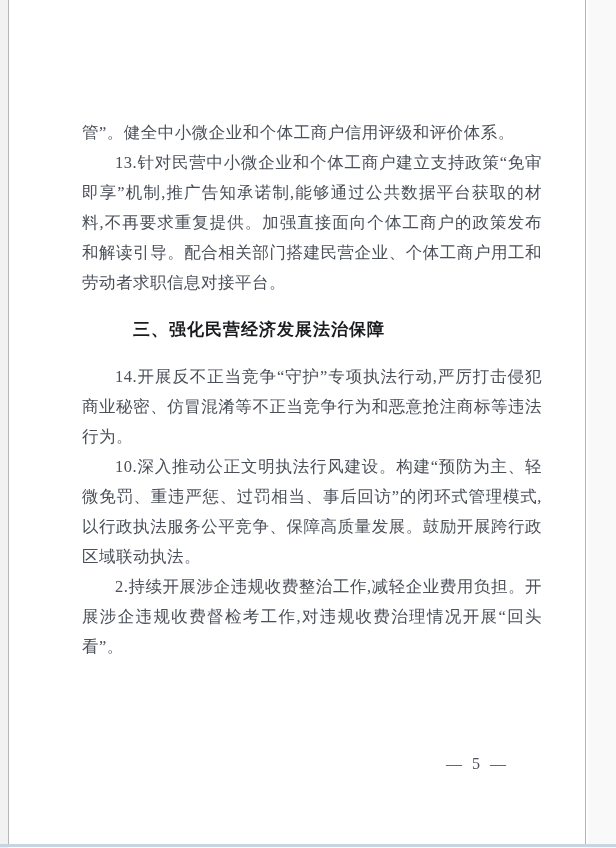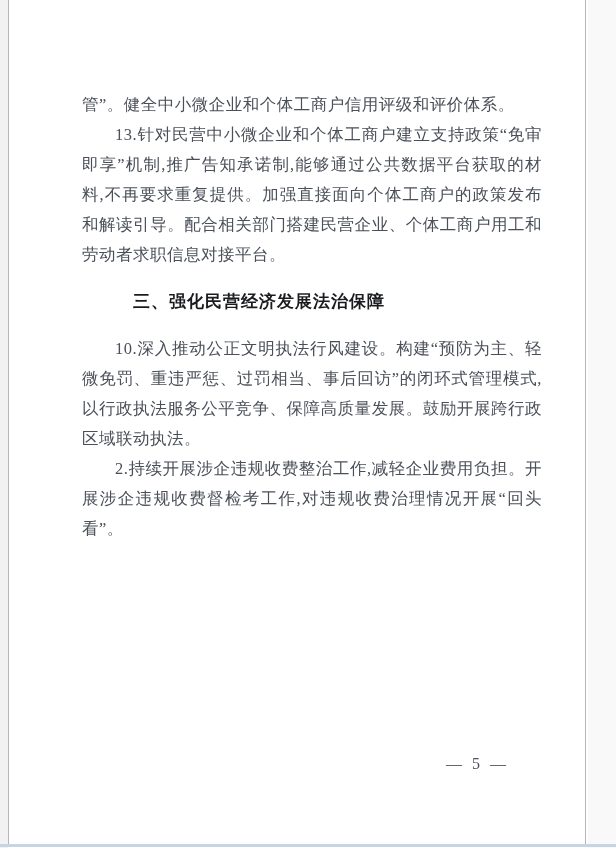--- a/index.html
+++ b/index.html
@@ -60,20 +60,21 @@
     letter-spacing: 0.5px;
     text-align: justify;
   }
   .doc-content p {
     margin: 0;
     padding: 0;
     text-indent: 2em;
   }
   .doc-content p.no-indent {
     text-indent: 0;
+    margin-top: 28px;
   }
   .doc-content h2.section-heading {
     margin: 17px;
     padding: 0;
     text-indent: 2em;
     font-family: "Liberation Sans", "DejaVu Sans", sans-serif;
     font-weight: 700;
     font-size: 17px;
     line-height: 30px;
     letter-spacing: 1px;
@@ -98,20 +99,21 @@
 
   <div class="margin-strip left"></div>
   <div class="margin-strip right"></div>
 
   <div class="doc-page">
 
     <div class="doc-content">
       <p class="no-indent">管”。健全中小微企业和个体工商户信用评级和评价体系。</p>
       <p>13.针对民营中小微企业和个体工商户建立支持政策“免审即享”机制,推广告知承诺制,能够通过公共数据平台获取的材料,不再要求重复提供。加强直接面向个体工商户的政策发布和解读引导。配合相关部门搭建民营企业、个体工商户用工和劳动者求职信息对接平台。</p>
       <h2 class="section-heading">三、强化民营经济发展法治保障</h2>
+      <p>14.开展反不正当竞争“守护”专项执法行动,严厉打击侵犯商业秘密、仿冒混淆等不正当竞争行为和恶意抢注商标等违法行为。</p>
       <p>10.深入推动公正文明执法行风建设。构建“预防为主、轻微免罚、重违严惩、过罚相当、事后回访”的闭环式管理模式,以行政执法服务公平竞争、保障高质量发展。鼓励开展跨行政区域联动执法。</p>
       <p>2.持续开展涉企违规收费整治工作,减轻企业费用负担。开展涉企违规收费督检考工作,对违规收费治理情况开展“回头看”。</p>
     </div>
 
     <div class="page-number">— 5 —</div>
 
   </div>
 
   <div class="page-bottom-edge"></div>
 

